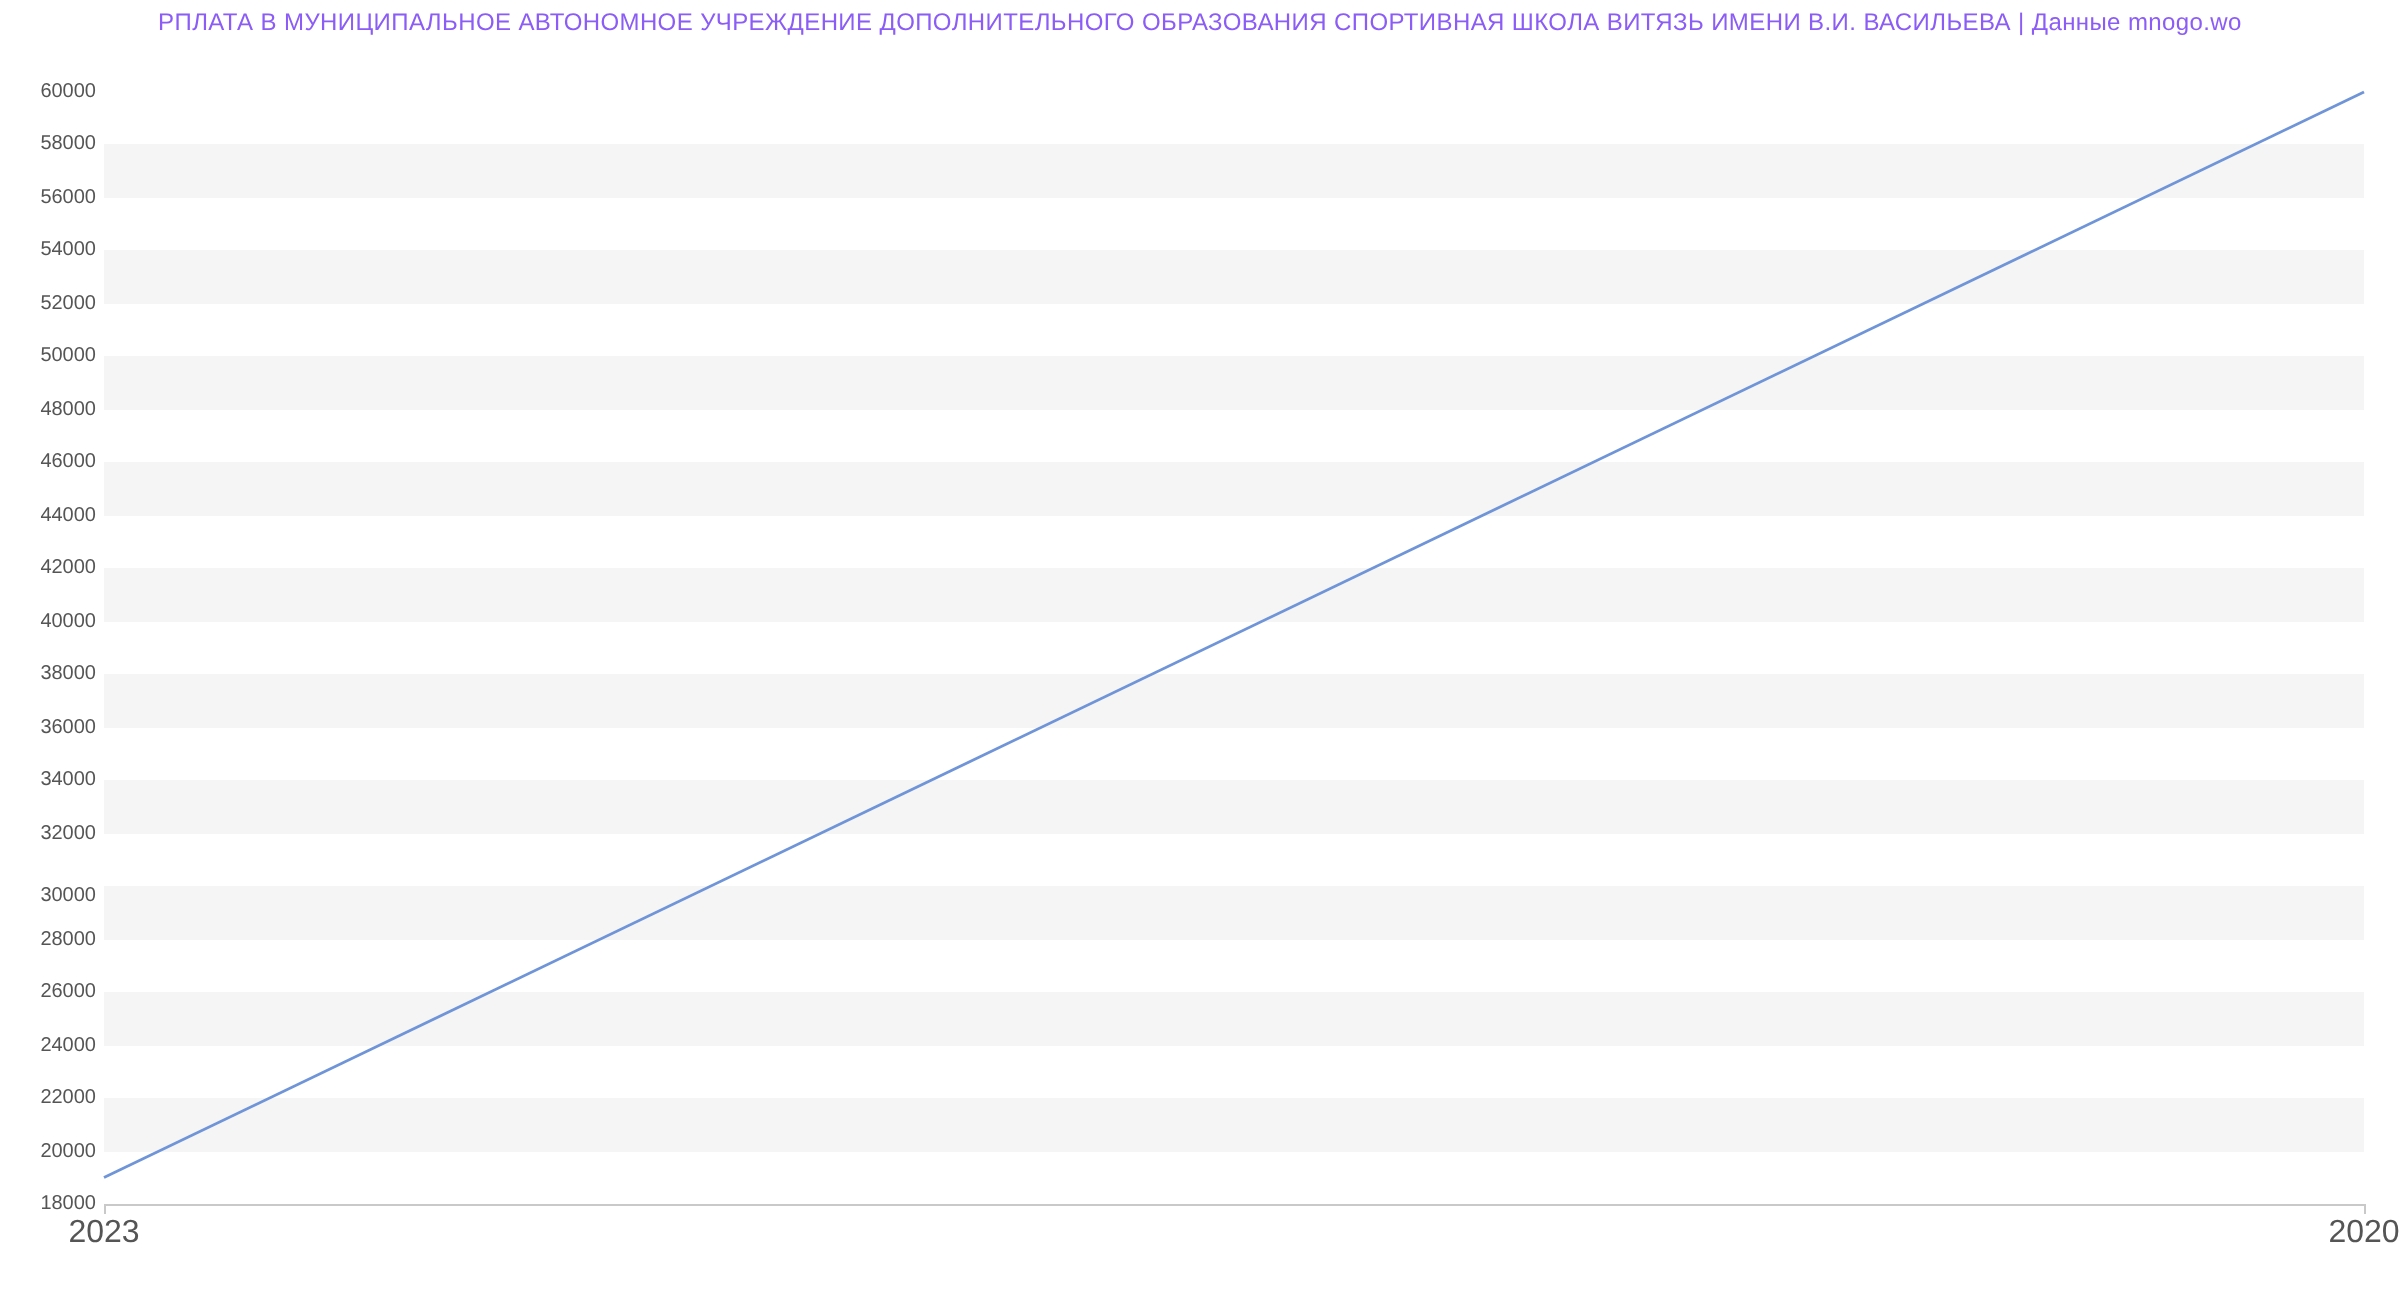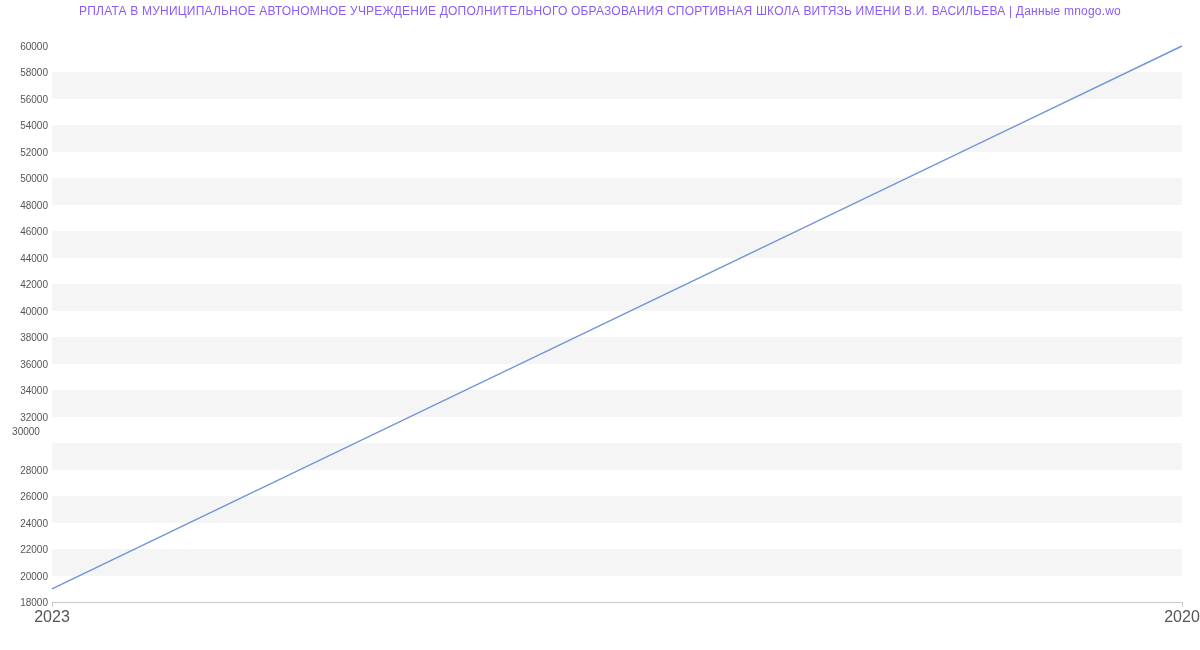--- a/index.html
+++ b/index.html
@@ -95,21 +95,21 @@
     <svg class="line-layer">
       <polyline class="series-line" points="0,542.7619047619048 1130,0" style="stroke: rgb(111, 148, 216);"></polyline>
     </svg>
   </div>
 <div class="y-tick" style="top: 584px;">18000</div>
     <div class="y-tick" style="top: 557.524px;">20000</div>
     <div class="y-tick" style="top: 531.048px;">22000</div>
     <div class="y-tick" style="top: 504.571px;">24000</div>
     <div class="y-tick" style="top: 478.095px;">26000</div>
     <div class="y-tick" style="top: 451.619px;">28000</div>
-    <div class="y-tick" style="top: 413px; text-align: center;">30000</div>
+    <div class="y-tick" style="top: 430px;">30000</div>
     <div class="y-tick" style="top: 398.667px;">32000</div>
     <div class="y-tick" style="top: 372.19px;">34000</div>
     <div class="y-tick" style="top: 345.714px;">36000</div>
     <div class="y-tick" style="top: 319.238px;">38000</div>
     <div class="y-tick" style="top: 292.762px;">40000</div>
     <div class="y-tick" style="top: 266.286px;">42000</div>
     <div class="y-tick" style="top: 239.81px;">44000</div>
     <div class="y-tick" style="top: 213.333px;">46000</div>
     <div class="y-tick" style="top: 186.857px;">48000</div>
     <div class="y-tick" style="top: 160.381px;">50000</div>

